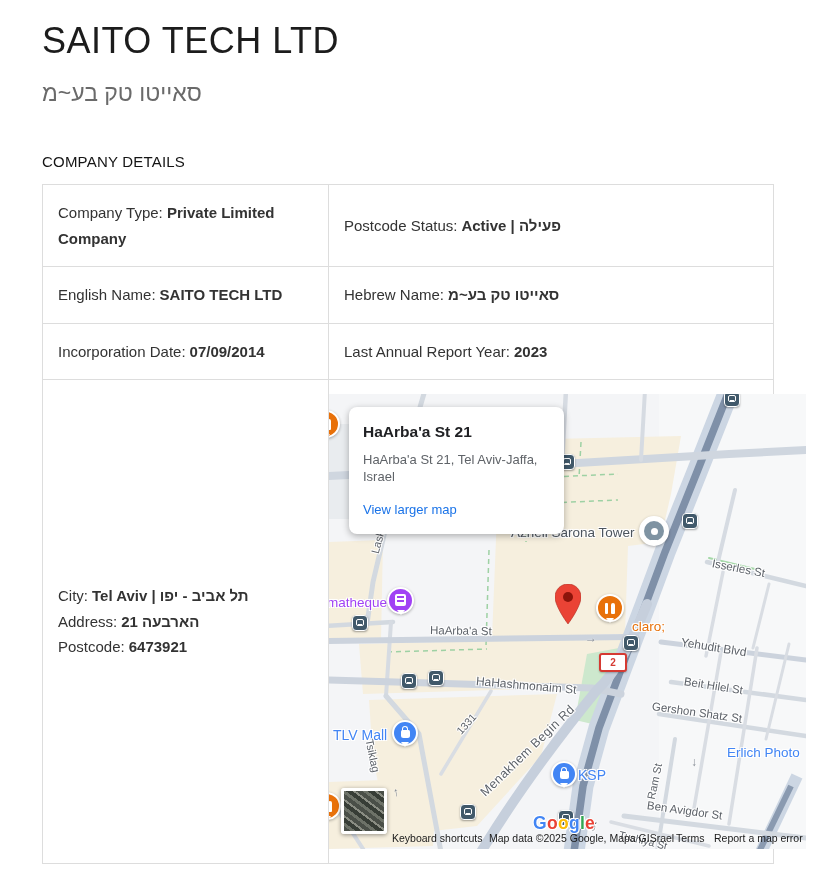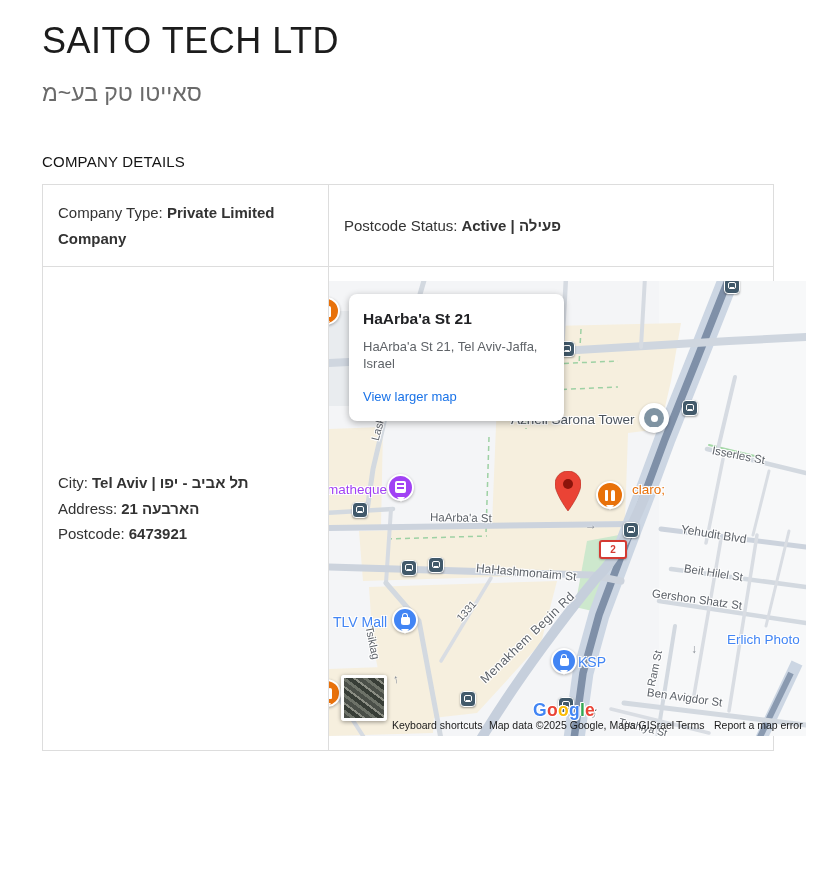--- a/index.html
+++ b/index.html
@@ -69,20 +69,36 @@
     <tbody>
     <tr>
       <td class="c1" style="height:47px;margin-top:36px;">
         <span class="lbl">Company Type:</span> <b>Private Limited Company</b>
       </td>
       <td>
         <span class="lbl">Postcode Status:</span><b class="val status-val">Active | פעילה</b>
       </td>
     </tr>
     <tr>
+      <td class="c1" style="height:25px;">
+        <span class="lbl">English Name:</span><b class="val">SAITO TECH LTD</b>
+      </td>
+      <td>
+        <span class="lbl">Hebrew Name:</span><b class="val">סאייטו טק בע~מ</b>
+      </td>
+    </tr>
+    <tr>
+      <td class="c1" style="height:24px;">
+        <span class="lbl">Incorporation Date:</span><b class="val">07/09/2014</b>
+      </td>
+      <td>
+        <span class="lbl">Last Annual Report Year:</span><b class="val">2023</b>
+      </td>
+    </tr>
+    <tr>
       <td class="c1" style="height:453px;">
         <div><span class="lbl">City:</span><b class="val">Tel Aviv | תל אביב - יפו</b></div>
         <div><span class="lbl">Address:</span><b class="val">הארבעה 21</b></div>
         <div><span class="lbl">Postcode:</span><b class="val">6473921</b></div>
       </td>
       <td class="mapcell">
 
         <div class="map">
 
           <svg class="roads" width="477" height="455" viewBox="0 0 477 455">
@@ -141,21 +157,21 @@
               <path d="M406,96 L388,172" stroke="#d6dbe2" stroke-width="4"></path>
               <path d="M282,428 L380,452" stroke="#d9dde3" stroke-width="3.5"></path>
             </g>
           </svg>
 
           <div class="mlabel" style="left:46px;top:150px;transform:rotate(-75deg);font-size:11px;">Laskov</div>
           <div class="mlabel poil" style="left:-2px;top:198px;color:#a142f4;">matheque</div>
           <div class="mlabel" style="left:182px;top:128px;font-size:13.5px;color:#4d555e;">Azrieli Sarona Tower</div>
           <div class="mlabel" style="left:383px;top:160px;transform:rotate(11deg);">Isserles St</div>
           <div class="mlabel" style="left:101px;top:227px;transform:rotate(1deg);">HaArba'a St</div>
-          <div class="mlabel poil" style="left:303px;top:198px;color:#e8710a;">claro;</div>
+          <div class="mlabel poil" style="left:303px;top:222px;color:#e8710a;">claro;</div>
           <div class="mlabel" style="left:352px;top:238px;transform:rotate(9deg);font-size:12px;">Yehudit Blvd</div>
           <div class="mlabel" style="left:355px;top:278px;transform:rotate(9deg);">Beit Hilel St</div>
           <div class="mlabel" style="left:323px;top:303px;transform:rotate(8deg);">Gershon Shatz St</div>
           <div class="mlabel" style="left:147px;top:277px;transform:rotate(5deg);font-size:12px;">HaHashmonaim St</div>
           <div class="mlabel poil" style="left:4px;top:330px;color:#4285f4;font-size:14px;">TLV Mall</div>
           <div class="mlabel" style="left:130px;top:330px;transform:rotate(-48deg);font-size:10.5px;">1331</div>
           <div class="mlabel" style="left:154px;top:390px;transform:rotate(-44deg);font-size:12.5px;letter-spacing:.5px;">Menakhem Begin Rd</div>
           <div class="mlabel" style="left:40px;top:336px;transform:rotate(78deg);font-size:11px;">Tsiklag</div>
           <div class="mlabel poil" style="left:249px;top:370px;color:#4285f4;font-size:14px;">KSP</div>
           <div class="mlabel" style="left:322px;top:396px;transform:rotate(-78deg);font-size:11px;">Ram St</div>

